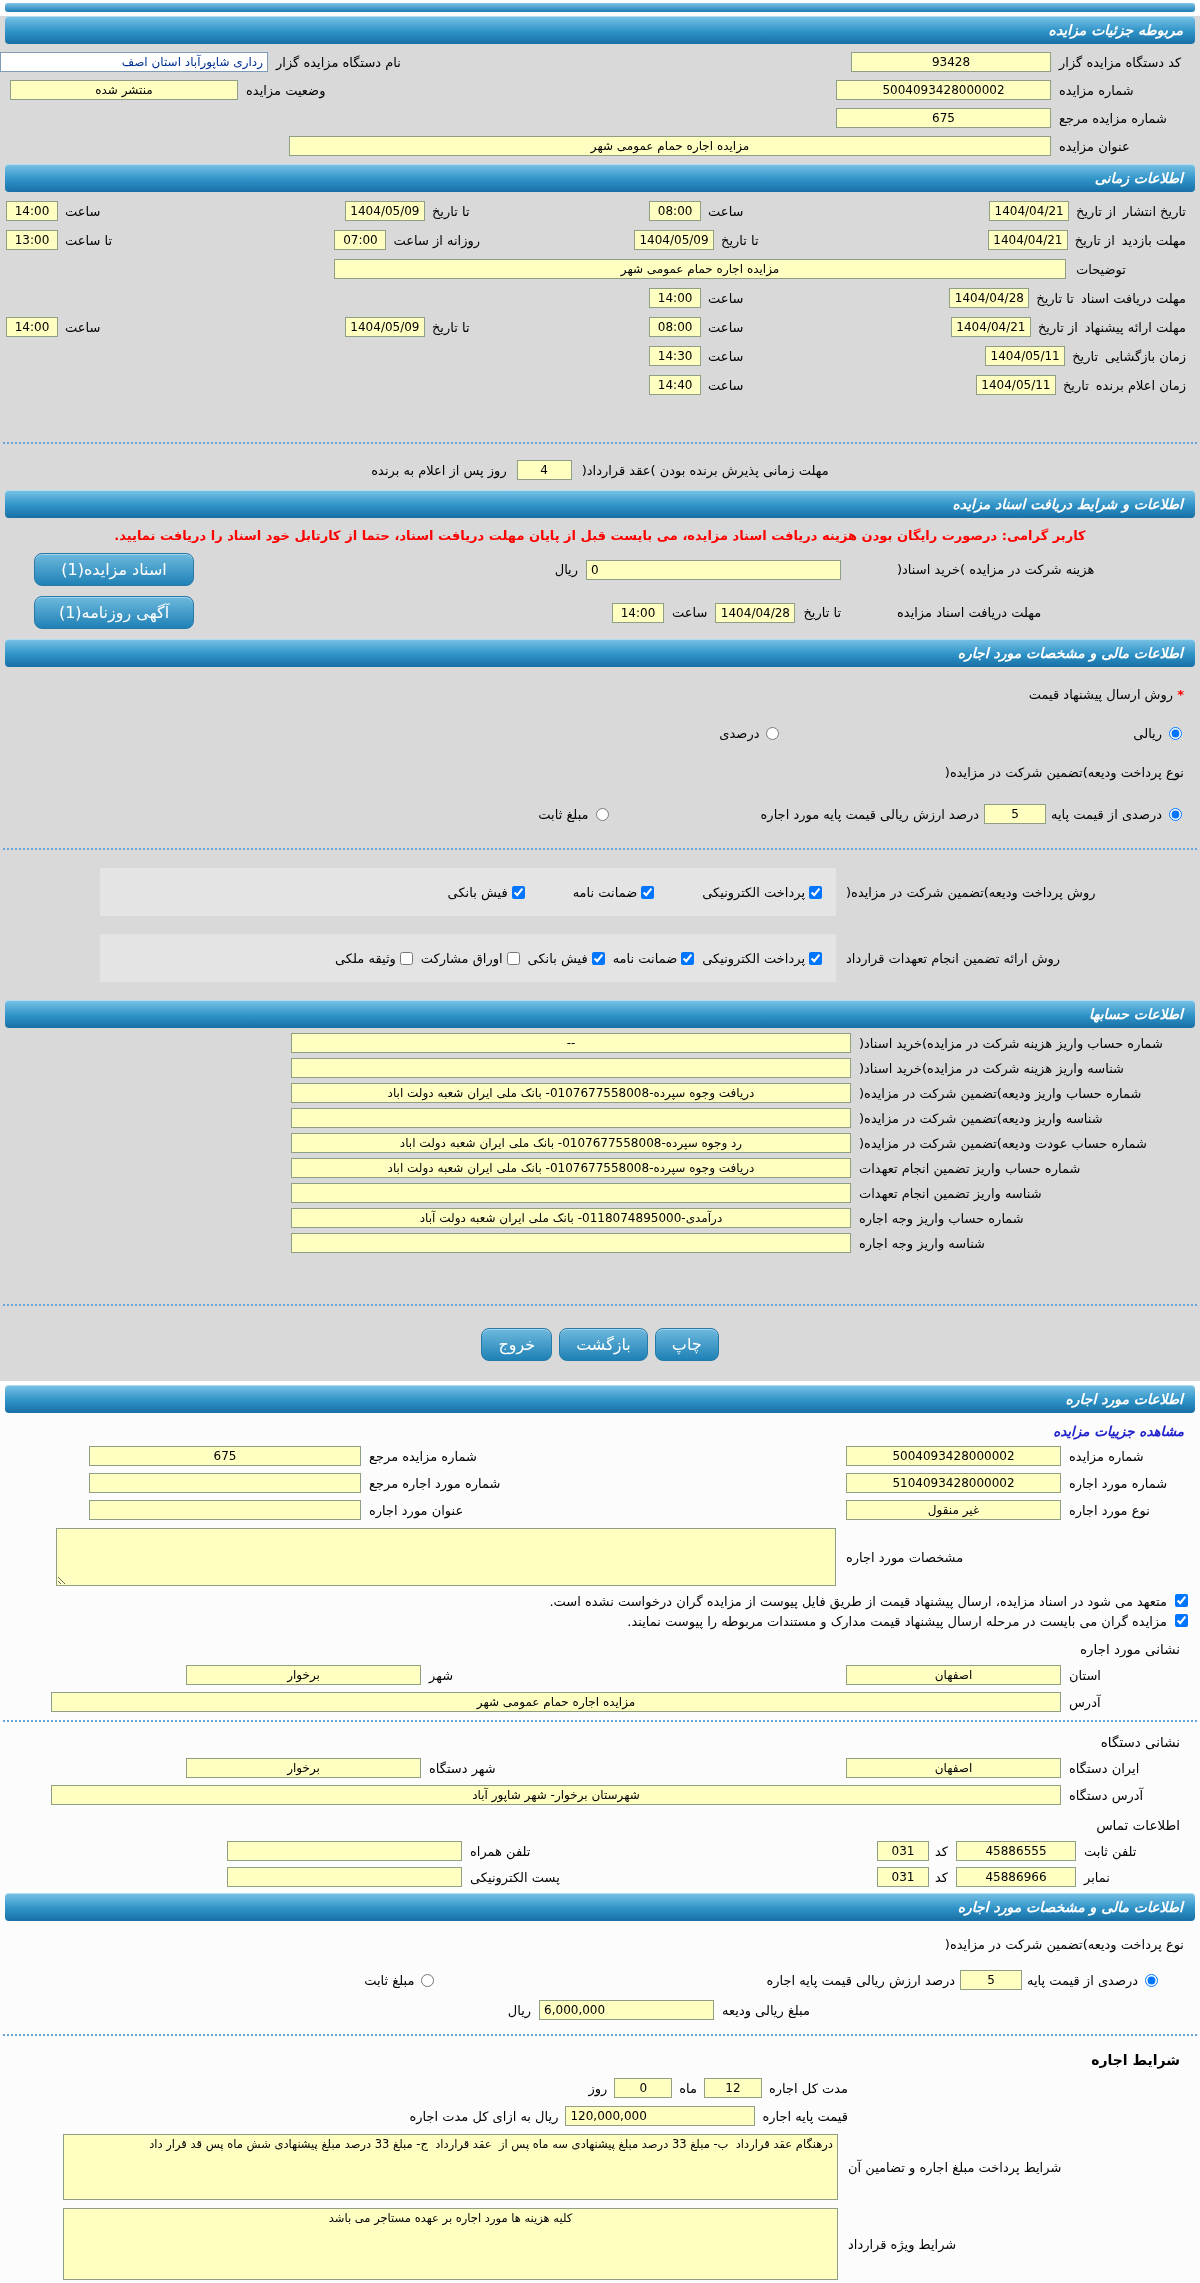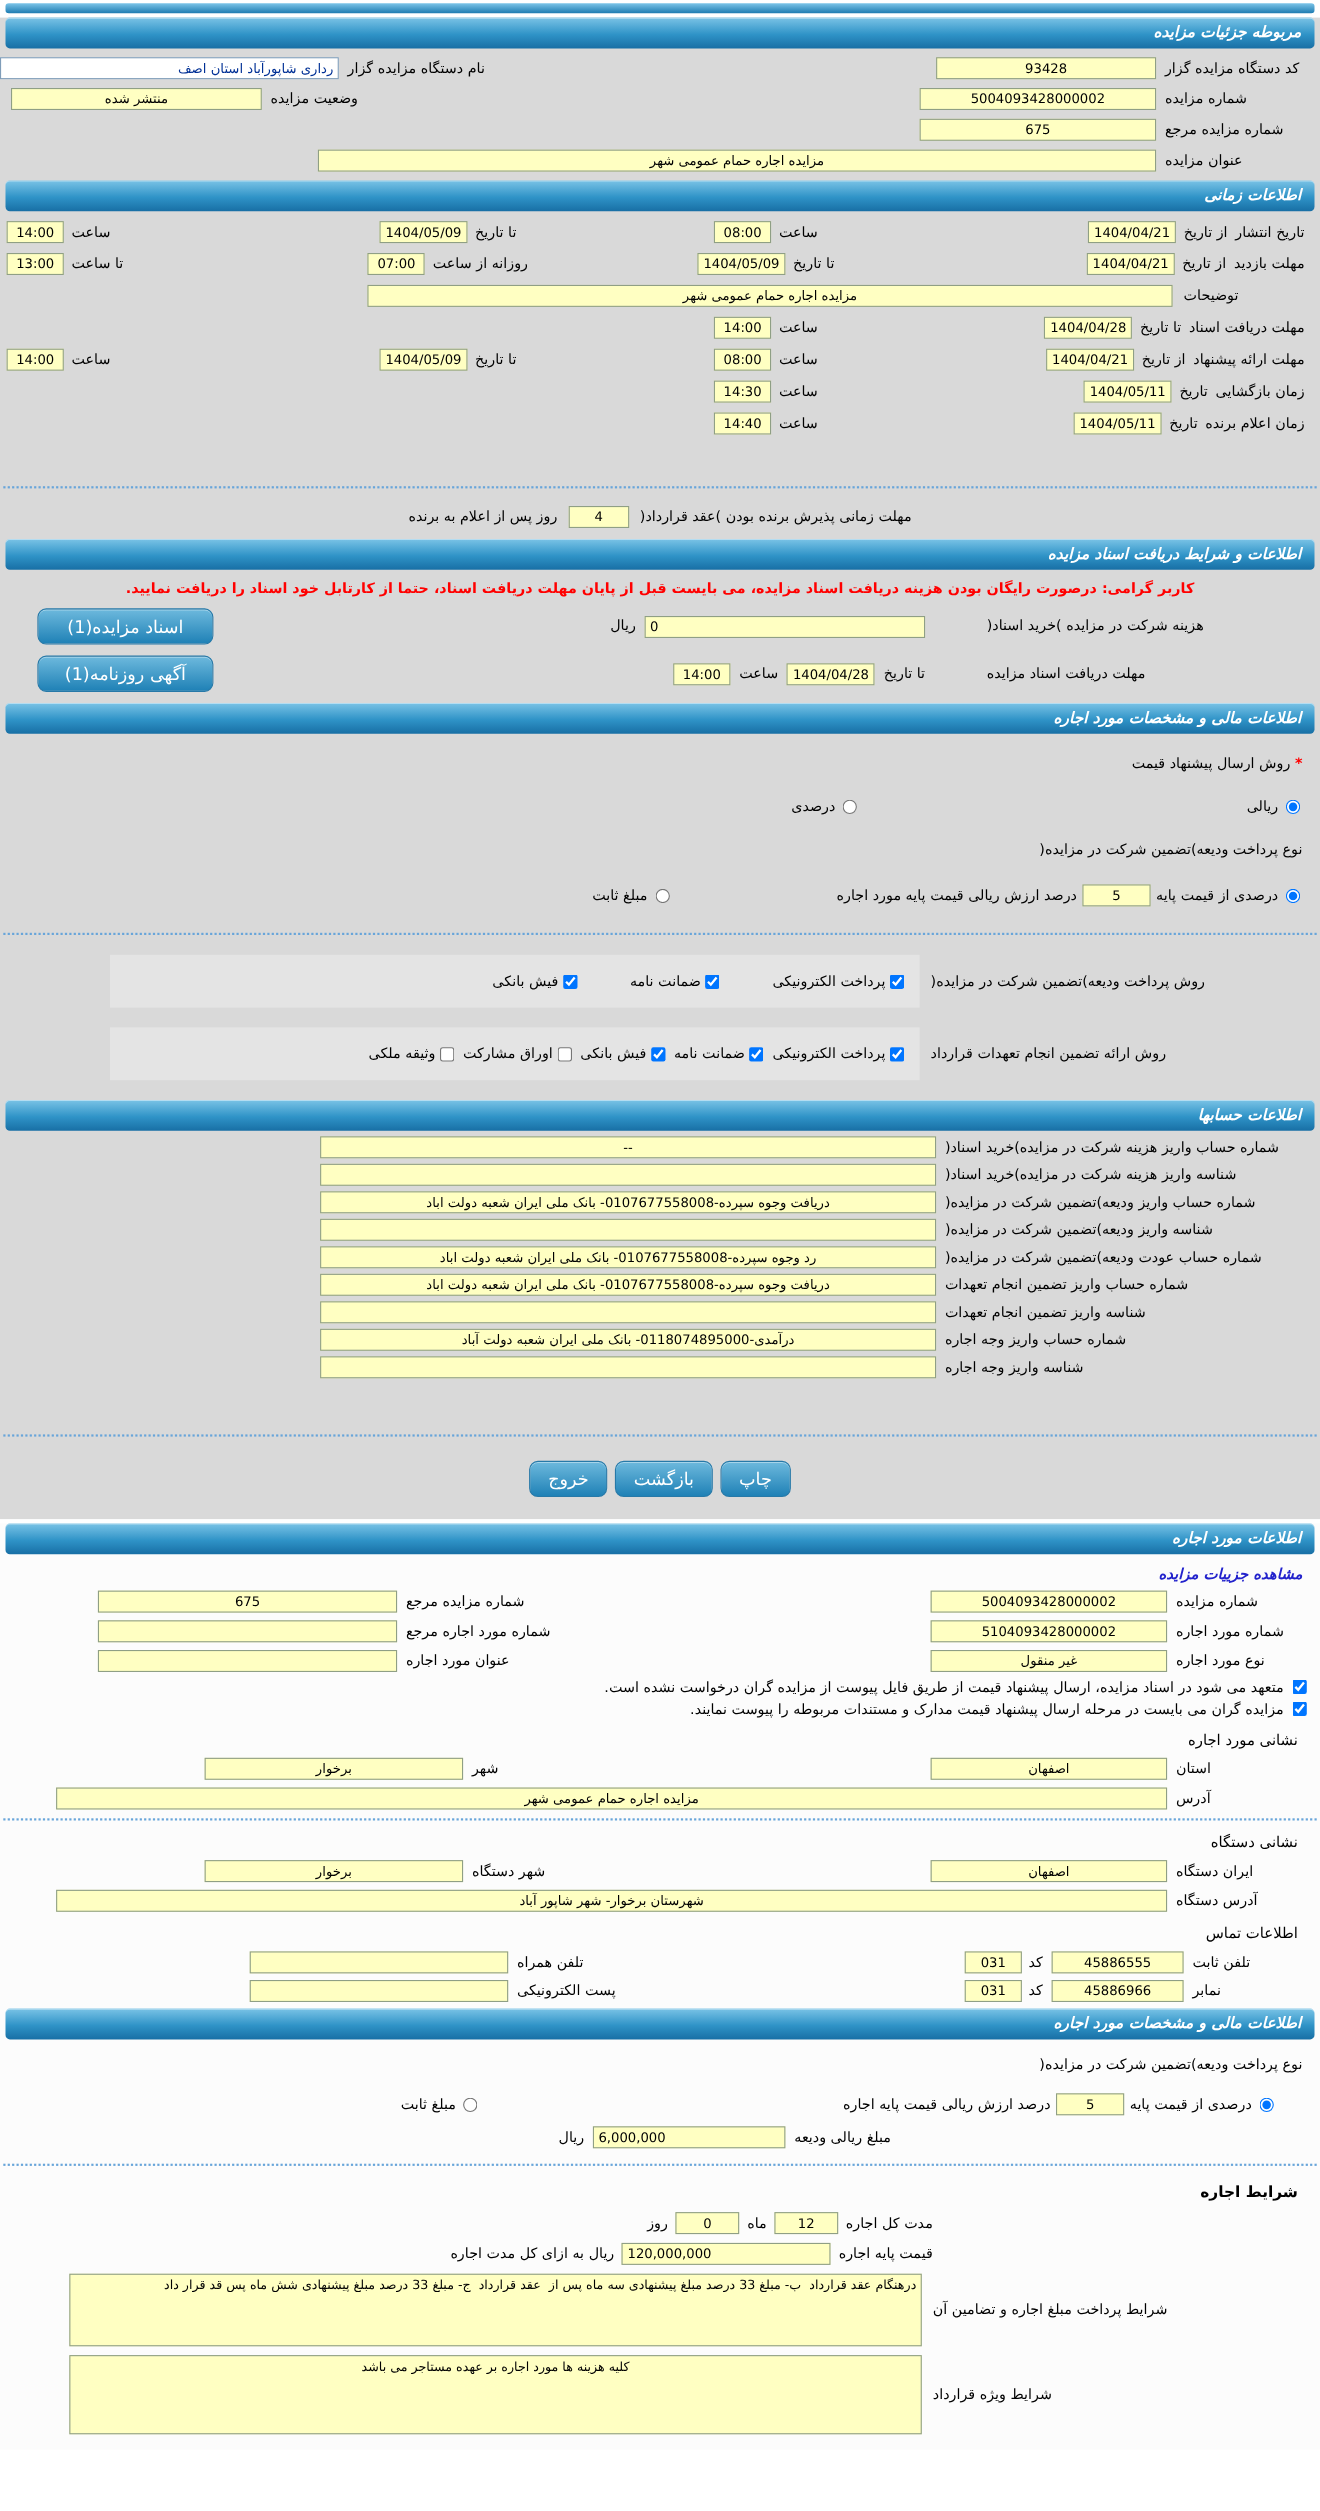--- a/index.html
+++ b/index.html
@@ -116,21 +116,21 @@
 
   <div class="sechdr">
     <span>مربوطه جزئیات مزایده</span>
   </div>
 
   <div class="row">
     <span class="lbl lblA">کد دستگاه مزایده گزار</span>
     <div class="inpt inptA">93428</div>
     <span class="spacer"></span>
     <span class="lbl lblB">نام دستگاه مزایده گزار</span>
-    <div class="inpt white-inpt" style="width:308px;">رداری شاپورآباد استان اصف</div>
+    <div class="inpt white-inpt" style="width:268px;">رداری شاپورآباد استان اصف</div>
   </div>
 
   <div class="row">
     <span class="lbl lblA">شماره مزایده</span>
     <div class="inpt" style="width:215px;">5004093428000002</div>
     <span class="spacer"></span>
     <span class="lbl lblB">وضعیت مزایده</span>
     <div class="inpt" style="width:228px;margin-left:10px;">منتشر شده</div>
   </div>
 
@@ -451,20 +451,24 @@
   </div>
 
   <div class="prow">
     <span class="lbl pl1">نوع مورد اجاره</span>
     <div class="inpt pi1">غیر منقول</div>
     <span class="psp"></span>
     <span class="lbl pl2">عنوان مورد اجاره</span>
     <div class="inpt pi2"></div>
   </div>
 
+  <div class="sprow">
+    <span class="lbl splbl">مشخصات مورد اجاره</span>
+    <textarea class="sparea" style=""></textarea>
+  </div>
 
   <div class="note">
     <input type="checkbox" checked="" style="">
     <span class="lbl" style="white-space:normal;">متعهد می شود در اسناد مزایده، ارسال پیشنهاد قیمت از طریق فایل پیوست از مزایده گران درخواست نشده است.</span>
   </div>
   <div class="note">
     <input type="checkbox" checked="" style="">
     <span class="lbl" style="white-space:normal;">مزایده گران می بایست در مرحله ارسال پیشنهاد قیمت مدارک و مستندات مربوطه را پیوست نمایند.</span>
   </div>
 

